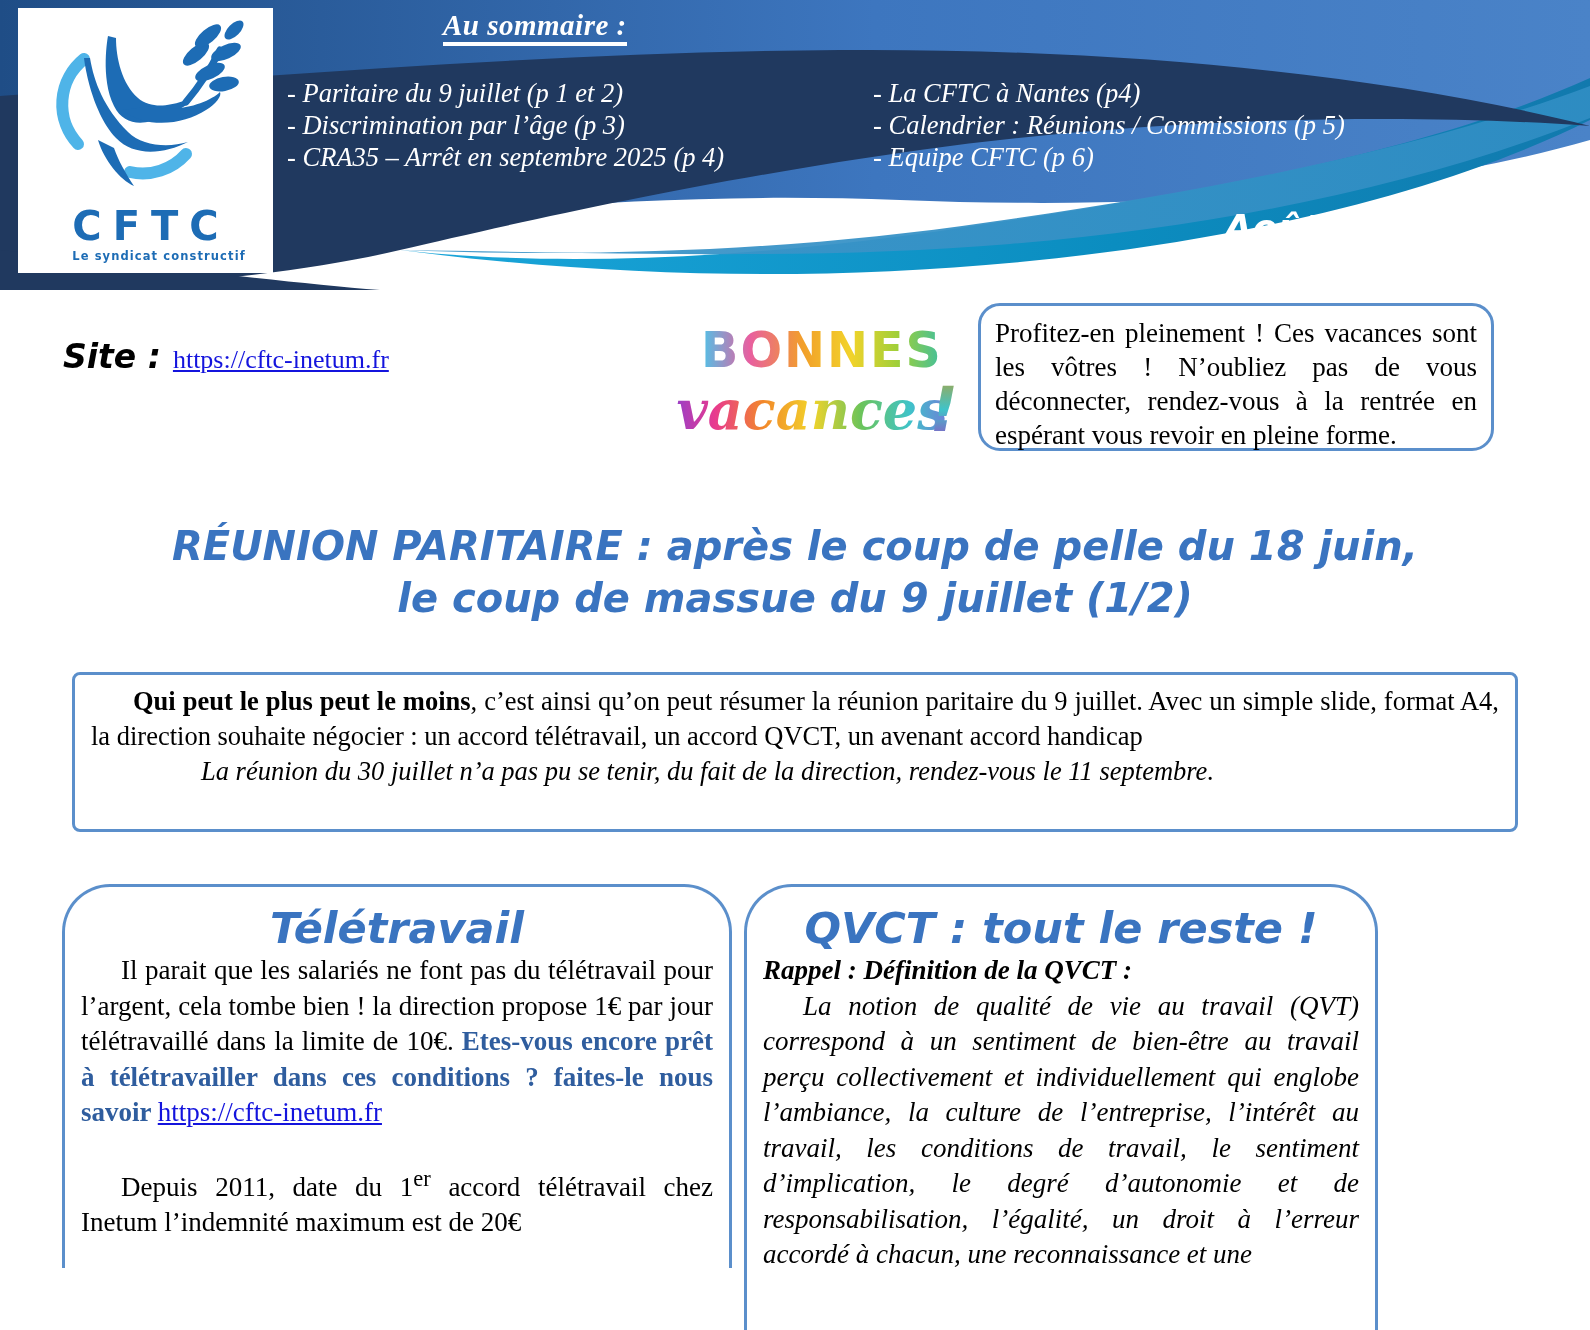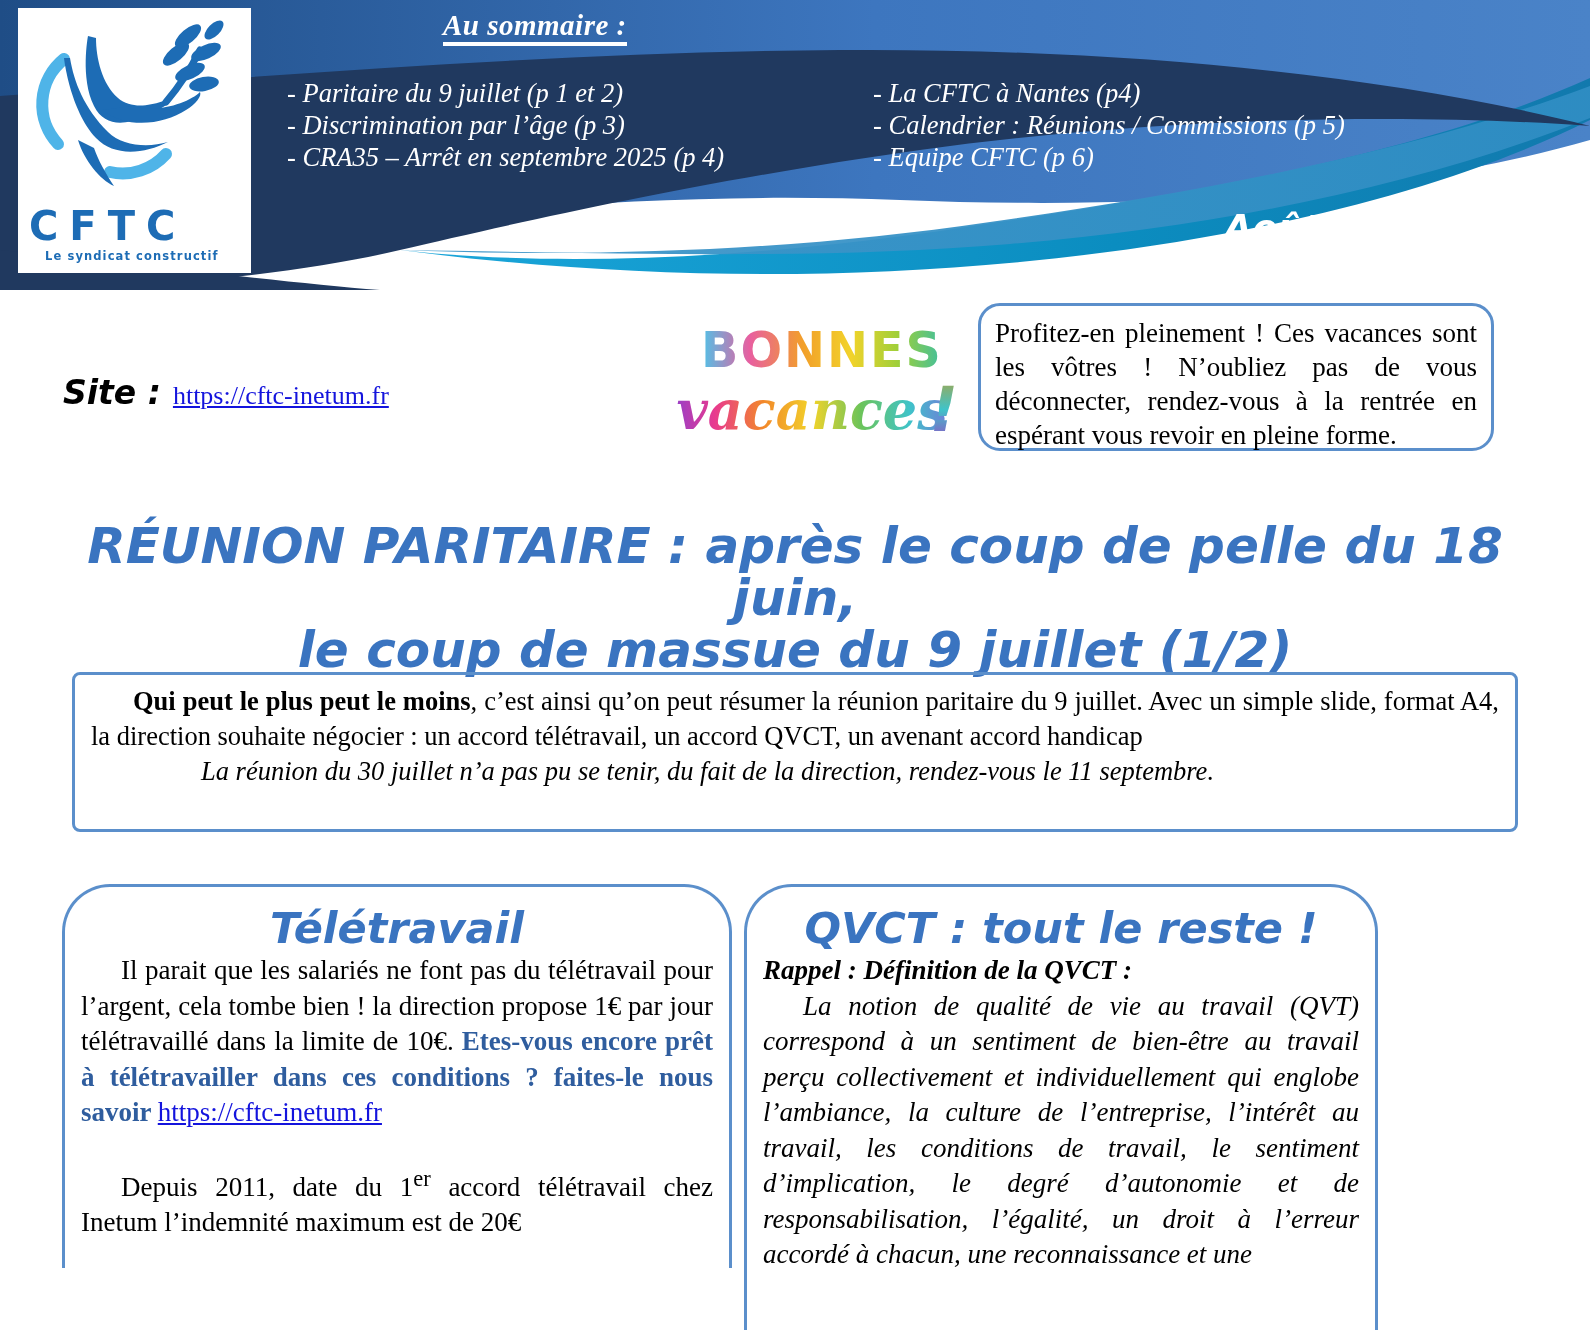--- a/index.html
+++ b/index.html
@@ -12,23 +12,23 @@
   }
 
   
   #header{
     position:absolute;left:0;top:0;width:1590px;height:290px;
     overflow:hidden;
   }
   #header-svg{position:absolute;left:0;top:0;}
 
   #logo-box{
-    position:absolute;left:18px;top:8px;width:233px;height:265px;
+    position:absolute;left:18px;top:8px;width:255px;height:265px;
     background:#ffffff;
-    display:flex;flex-direction:column;justify-content:flex-start;
+    display:flex;flex-direction:column;align-items:center;justify-content:flex-start;
     z-index:5;
   }
   #logo-svg{margin-top:6px;}
   #logo-cftc-text{
     font-family:"DejaVu Sans", sans-serif;
     font-weight:bold;color:#1d6cb5;
     font-size:40px;letter-spacing:11px;
     margin-top:2px;line-height:1;
     padding-left:11px;
   }
@@ -57,21 +57,21 @@
   #toc-right{left:873px;top:77px;}
 
   #issue-date{
     position:absolute;right:153px;top:207px;z-index:6;
     color:#ffffff;font-style:italic;font-weight:bold;
     font-family:"DejaVu Sans", sans-serif;
     font-size:36px;letter-spacing:0.5px;
   }
 
   
-  #site-row{position:absolute;left:63px;top:337px;display:flex;align-items:baseline;margin-top:36px;}
+  #site-row{position:absolute;left:63px;top:337px;display:flex;align-items:baseline;}
   #site-label{
     font-family:"DejaVu Sans", sans-serif;font-weight:bold;font-style:italic;
     font-size:33px;color:#000000;
   }
   #site-link{
     margin-left:12px;font-family:"Liberation Serif", serif;
     font-size:26px;color:#1414dd;text-decoration:underline;
   }
 
   
@@ -87,21 +87,21 @@
     font-size:27px;line-height:34px;text-align:justify;
     color:#000000;
   }
 
   
   #main-title{
     position:absolute;left:70px;top:520px;width:1450px;
     text-align:center;
     font-family:"DejaVu Sans", sans-serif;
     font-weight:bold;font-style:italic;
-    font-size:50px;line-height:52px;
+    font-size:40px;line-height:52px;
     color:#3a74c0;
     letter-spacing:0px;
   }
 
   
   #intro-box{
     position:absolute;left:72px;top:672px;width:1446px;height:160px;
     border:3px solid #5b8fcb;border-radius:8px;
     box-sizing:border-box;
     padding:9px 16px;

